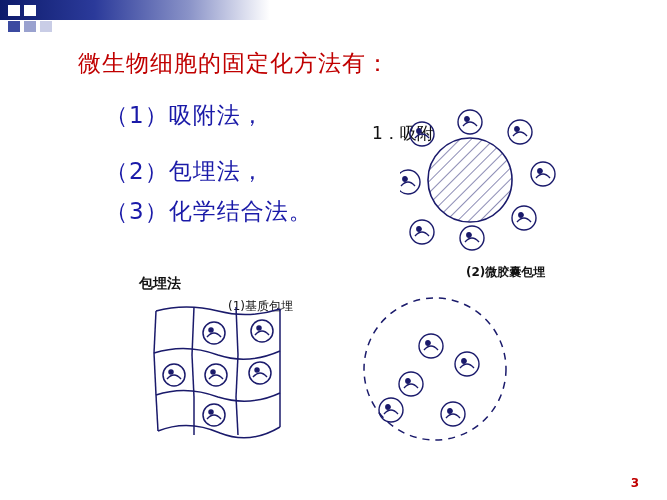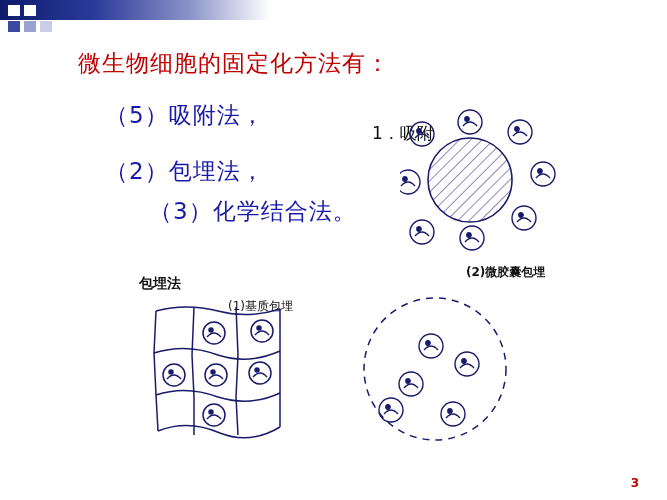--- a/index.html
+++ b/index.html
@@ -57,21 +57,21 @@
     position: absolute;
     left: 105px;
     font-size: 23px;
     color: #1a1aa8;
     font-family: "DejaVu Sans", "Liberation Sans", sans-serif;
     letter-spacing: 1px;
     white-space: nowrap;
   }
   .bullet.b1 { top: 100px; }
   .bullet.b2 { top: 156px; }
-  .bullet.b3 { top: 196px; margin-left: 44px; }
+  .bullet.b3 { top: 196px; }
 
   
   .fig-label {
     position: absolute;
     color: #111111;
     font-family: "DejaVu Sans", "Liberation Sans", sans-serif;
     white-space: nowrap;
   }
   .lbl-adsorb   { left: 372px; top: 122px; font-size: 17px; }
   .lbl-baomai   { left: 139px; top: 275px; font-size: 14px; font-weight: bold; }
@@ -100,21 +100,21 @@
 <div class="slide">
 
   <div class="deco-bar"></div>
   <div class="deco-sq s1"></div>
   <div class="deco-sq s2"></div>
   <div class="deco-sq s3"></div>
   <div class="deco-sq s4"></div>
   <div class="deco-sq s5"></div>
 
   <div class="title-line">微生物细胞的固定化方法有：</div>
-  <div class="bullet b1">（5）吸附法，</div>
+  <div class="bullet b1">（1）吸附法，</div>
   <div class="bullet b2">（2）包埋法，</div>
   <div class="bullet b3">（3）化学结合法。</div>
 
   <div class="fig-label lbl-adsorb">1．吸附</div>
   <div class="fig-label lbl-baomai">包埋法</div>
   <div class="fig-label lbl-jizhi">(1)基质包埋</div>
   <div class="fig-label lbl-weijiao">(2)微胶囊包埋</div>
 
   <div class="fig fig-adsorption">
     <svg width="190" height="160" viewBox="0 0 190 160">

